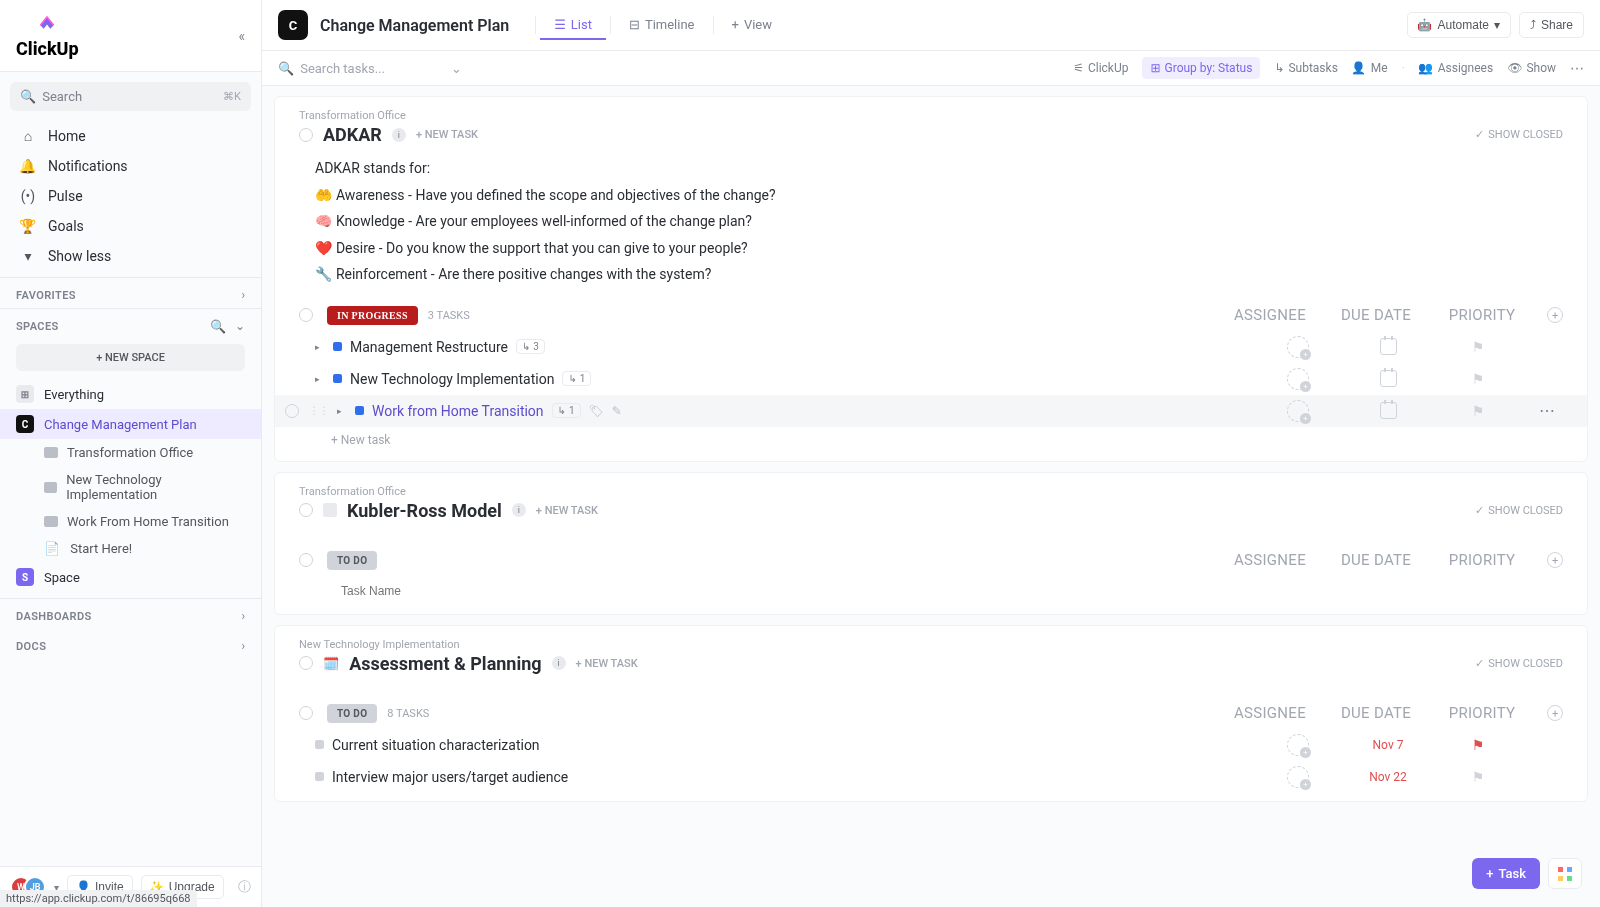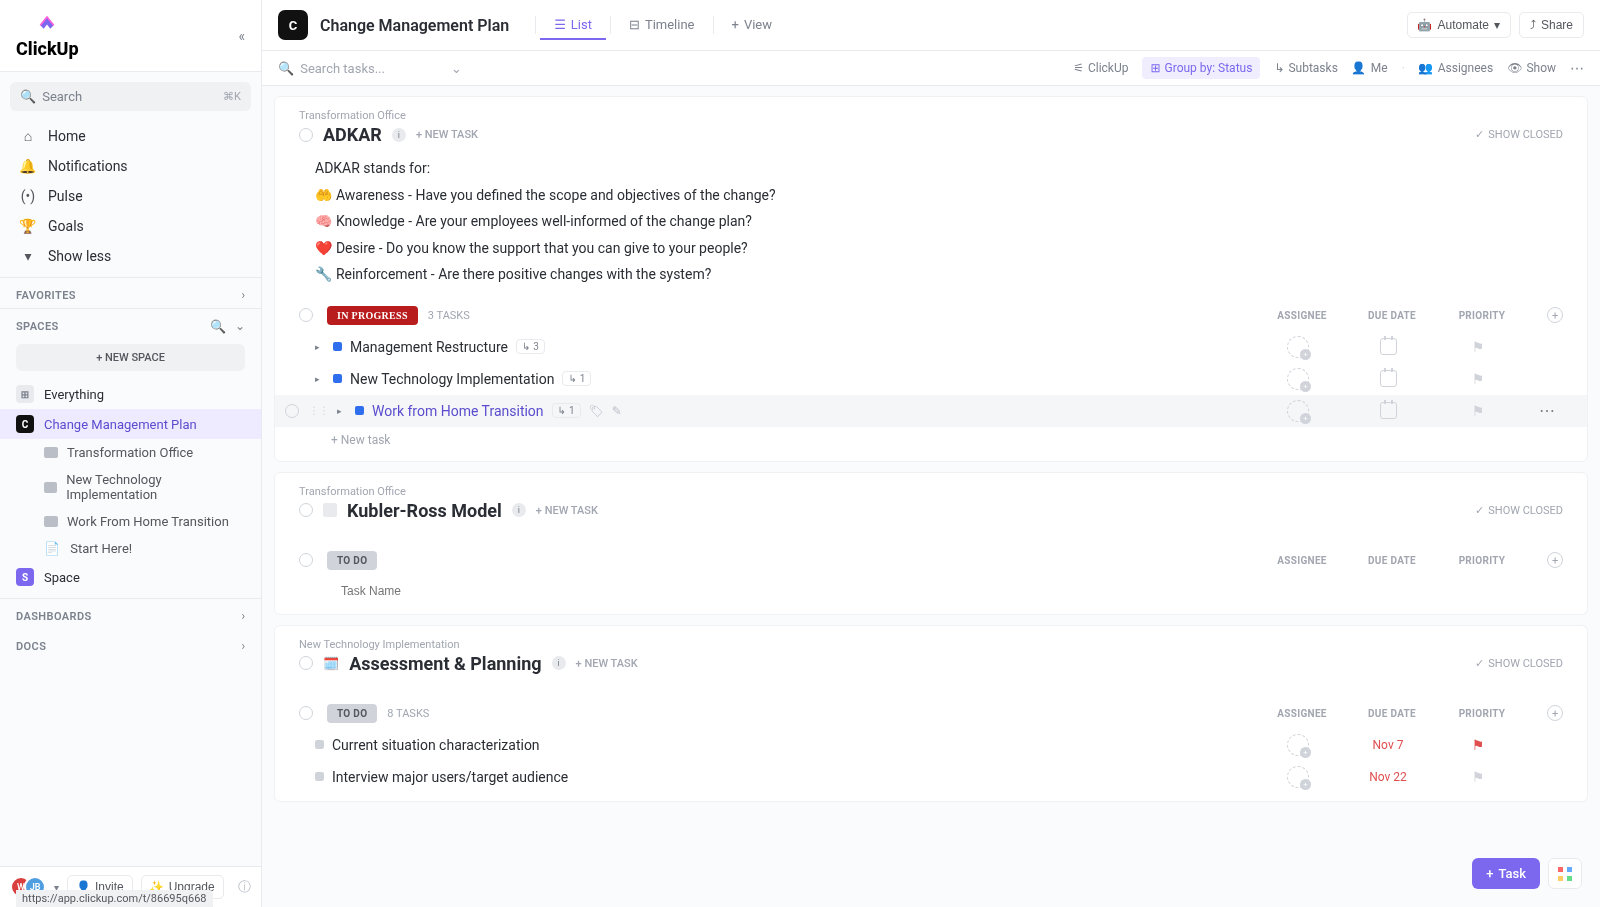--- a/index.html
+++ b/index.html
@@ -64,21 +64,21 @@
 .new-task-link{font-size:11px;color:#a1a6b0;font-weight:500;}
 .show-closed{margin-left:auto;font-size:11px;color:#a1a6b0;display:flex;align-items:center;gap:4px;}
 .desc{padding:6px 24px 12px 40px;line-height:1.9;font-size:14px;}
 
 .status-header{display:flex;align-items:center;padding:6px 24px;gap:10px;}
 .status-circle{width:14px;height:14px;border:1.5px solid #d0d4da;border-radius:50%;margin-right:4px;}
 .status-pill{padding:4px 10px;border-radius:4px;font-size:10px;font-weight:700;color:#fff;letter-spacing:.3px;}
 .status-pill.progress{background:#b91c1c;font-family:Liberation Serif, serif;}
 .status-pill.todo{background:#d0d4da;color:#54575d;}
 .status-count{font-size:11px;color:#a1a6b0;}
-.col-headers{margin-left:auto;display:flex;gap:0;font-size:10px;color:#a1a6b0;font-weight:700;letter-spacing:.3px;}
+.col-headers{margin-left:auto;display:flex;gap:16px;font-size:15px;color:#a1a6b0;font-weight:400;letter-spacing:.3px;}
 .col-headers span{width:90px;text-align:center;}
 .plus-circle{width:16px;height:16px;border:1.5px solid #d0d4da;border-radius:50%;margin-left:10px;display:flex;align-items:center;justify-content:center;color:#a1a6b0;font-size:11px;}
 
 .task-row{display:flex;align-items:center;padding:5px 24px 5px 40px;gap:8px;}
 .task-row.selected{background:#f5f6f8;}
 .task-row .caret{color:#7c828d;font-size:9px;width:10px;}
 .task-row .dot{width:9px;height:9px;border-radius:2px;}
 .task-row .dot.blue{background:#2f6fed;}
 .task-row .dot.gray{background:#d0d4da;}
 .task-name{font-size:14px;flex:0 0 auto;}
@@ -93,21 +93,21 @@
 .date-ph:after{content:"";position:absolute;top:-3px;right:3px;width:2px;height:4px;background:#d0d4da;}
 .flag-ph{color:#d0d4da;font-size:14px;}
 .flag-red{color:#e04f4f;font-size:14px;}
 .date-text{font-size:12px;}
 .date-text.red{color:#e04f4f;}
 .row-more{color:#7c828d;font-size:16px;margin-left:8px;width:24px;}
 .new-task-row{padding:6px 24px 6px 56px;font-size:12px;color:#a1a6b0;}
 .task-input{padding:8px 24px 8px 56px;display:flex;align-items:center;gap:10px;}
 .task-input input{border:none;font-size:12px;color:#ef4444;outline:none;width:200px;}
 
-.status-url{position:fixed;bottom:0;left:16px;background:#f0f1f3;padding:2px 6px;font-size:11px;color:#54575d;border-top-right-radius:4px;}
+.status-url{position:fixed;bottom:0;left:0;background:#f0f1f3;padding:2px 6px;font-size:11px;color:#54575d;border-top-right-radius:4px;}
 
 .fab{position:fixed;bottom:18px;right:18px;display:flex;gap:8px;}
 .fab-task{background:#7b68ee;color:#fff;border-radius:6px;padding:8px 14px;font-size:13px;font-weight:500;display:flex;align-items:center;gap:5px;cursor:pointer;}
 .fab-apps{background:#fff;border:1px solid #e8eaed;border-radius:6px;width:34px;display:flex;align-items:center;justify-content:center;cursor:pointer;}
 
 svg{display:block;}
 </style>
 </head>
 <body>
 

